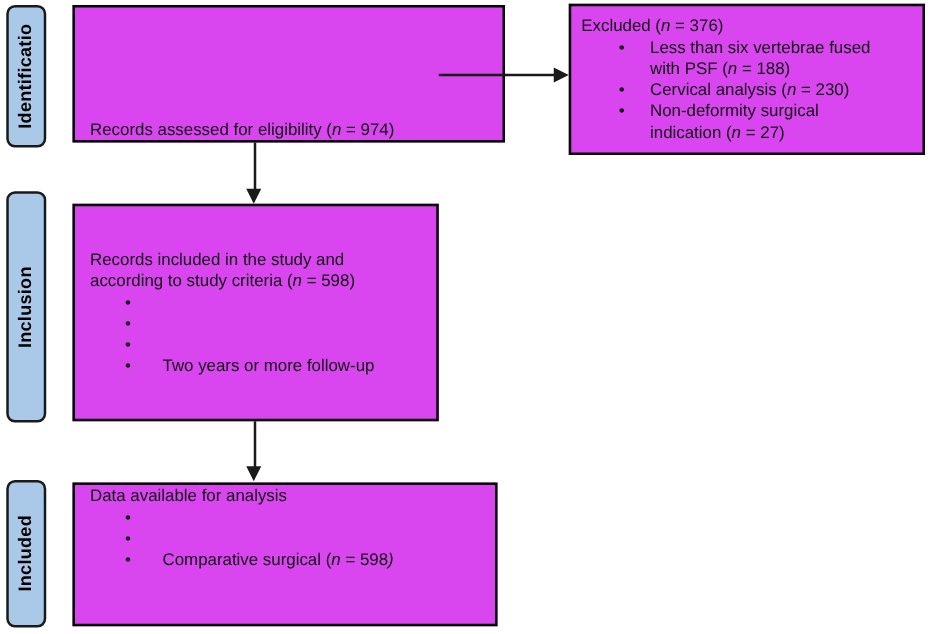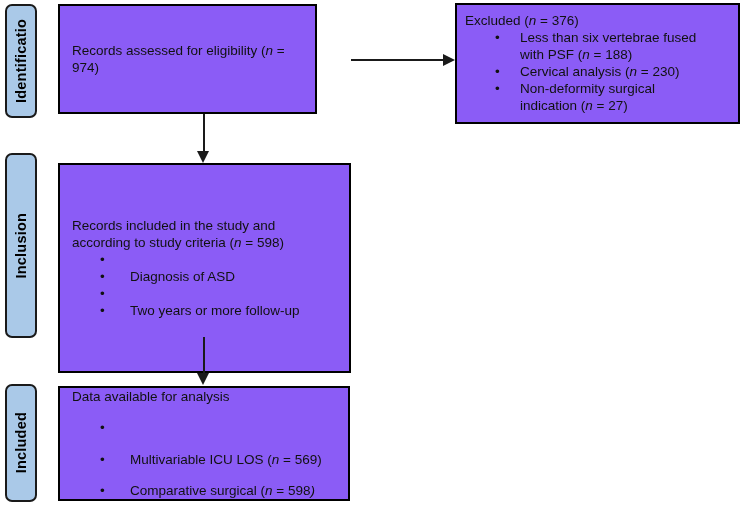--- a/index.html
+++ b/index.html
@@ -23,33 +23,33 @@
     writing-mode:vertical-rl; transform:rotate(180deg);
     font-weight:bold; font-size:14.5px; letter-spacing:.2px;
     white-space:nowrap; color:#000;
   }
   .stage-identification { top:4px;   height:114px; }
   .stage-inclusion      { top:153px; height:185px; }
   .stage-included       { top:384px; height:118px; }
 
   
   .box {
-    position:absolute; background:#8b5cf6;
+    position:absolute; background:#d946ef;
     border:2px solid var(--box-border,#000);
     box-sizing:border-box; line-height:17px;
   }
-  .box-eligibility { left:58px;  top:4px;   width:259px; height:110px;
-    display:flex; align-items:center; padding-left:12px; padding-right:6px; }
+  .box-eligibility { left:58px;  top:4px;   width:346px; height:110px;
+    display:flex; align-items:flex-end; padding-left:12px; padding-right:6px; }
   .box-excluded    { left:455px; top:3px;   width:285px; height:121px;
     padding:7px 8px 4px 8px; }
-  .box-inclusion   { left:58px;  top:163px; width:293px; height:210px;
+  .box-inclusion   { left:58px;  top:163px; width:293px; height:174px;
     display:flex; flex-direction:column; justify-content:center;
     padding-left:12px; padding-right:18px; }
-  .box-included    { left:58px;  top:386px; width:292px; height:115px;
-    display:flex; flex-direction:column; justify-content:space-between;
+  .box-included    { left:58px;  top:386px; width:340px; height:115px;
+    display:flex; flex-direction:column; justify-content:flex-start;
     padding-left:12px; padding-right:6px; }
 
   .rich { white-space:pre-line; }
   .n { font-style:italic; }
 
   .bullet-row { display:flex; align-items:flex-start; }
   .box-excluded .bullet-row { margin-left:30px; }
   .box-inclusion .bullet-row, .box-included .bullet-row { margin-left:28px; }
   .marker { flex:0 0 auto; }
   .box-excluded .marker { width:25px; }
@@ -112,39 +112,37 @@
   </div>
 
   <div class="box box-inclusion">
     <div class="rich"><span>Records included in the study and
 according to study criteria (</span><span class="n">n</span><span> = 598)</span></div>
     <div class="bullet-row">
       <span class="marker">•</span>
     </div>
     <div class="bullet-row">
       <span class="marker">•</span>
-      <div class="bullet-text rich"><span>Diagnosis of ASD</span></div>
     </div>
     <div class="bullet-row">
       <span class="marker">•</span>
     </div>
     <div class="bullet-row">
       <span class="marker">•</span>
       <div class="bullet-text rich"><span>Two years or more follow-up</span></div>
     </div>
   </div>
 
   <div class="box box-included">
     <div class="rich"><span>Data available for analysis</span></div>
     <div class="bullet-row">
       <span class="marker">•</span>
     </div>
     <div class="bullet-row">
       <span class="marker">•</span>
-      <div class="bullet-text rich"><span>Multivariable ICU LOS (</span><span class="n">n</span><span> = 569)</span></div>
     </div>
     <div class="bullet-row">
       <span class="marker">•</span>
       <div class="bullet-text rich"><span>Comparative surgical (</span><span class="n">n</span><span> = 598</span><span class="n">)</span></div>
     </div>
   </div>
 
   <div class="hline arrow-line-h"></div>
   <div class="head head-right"></div>
 

